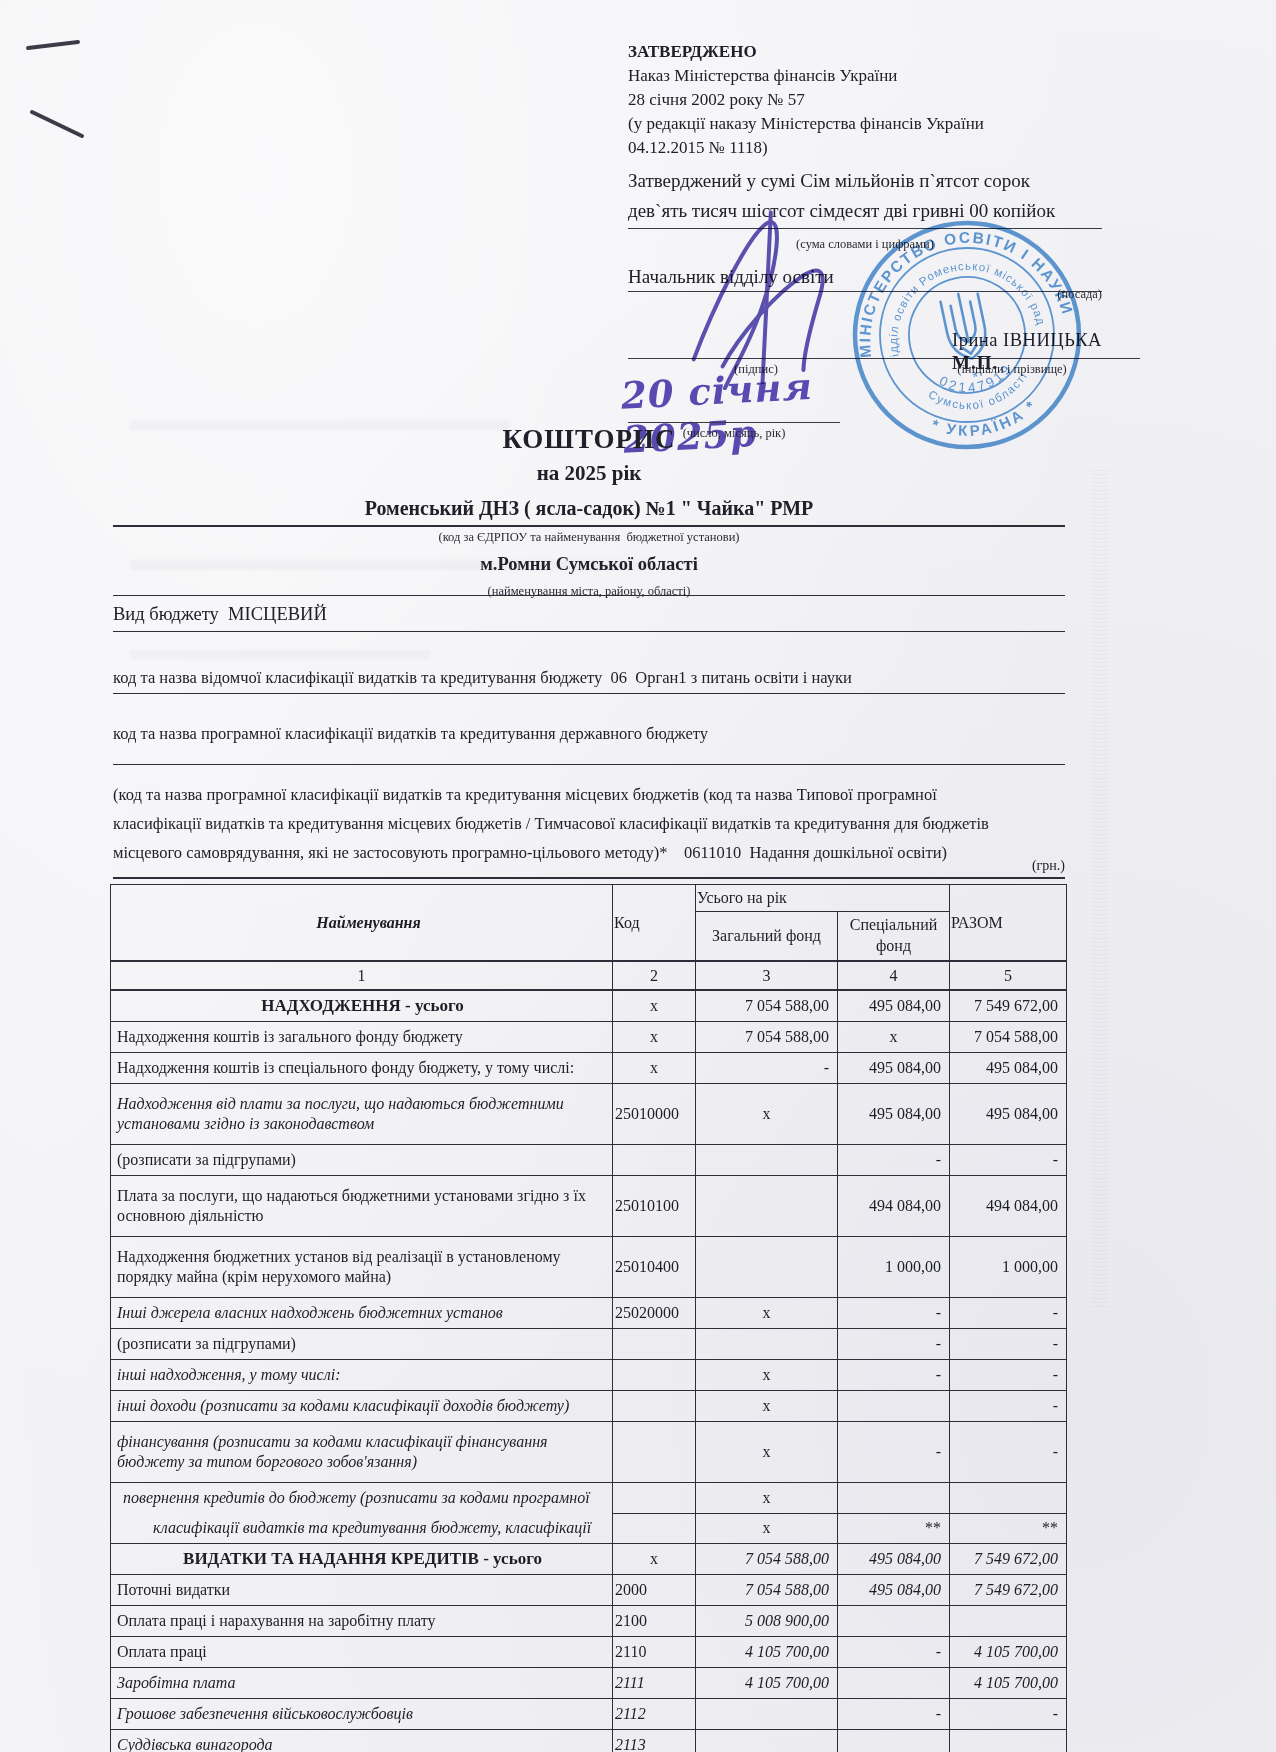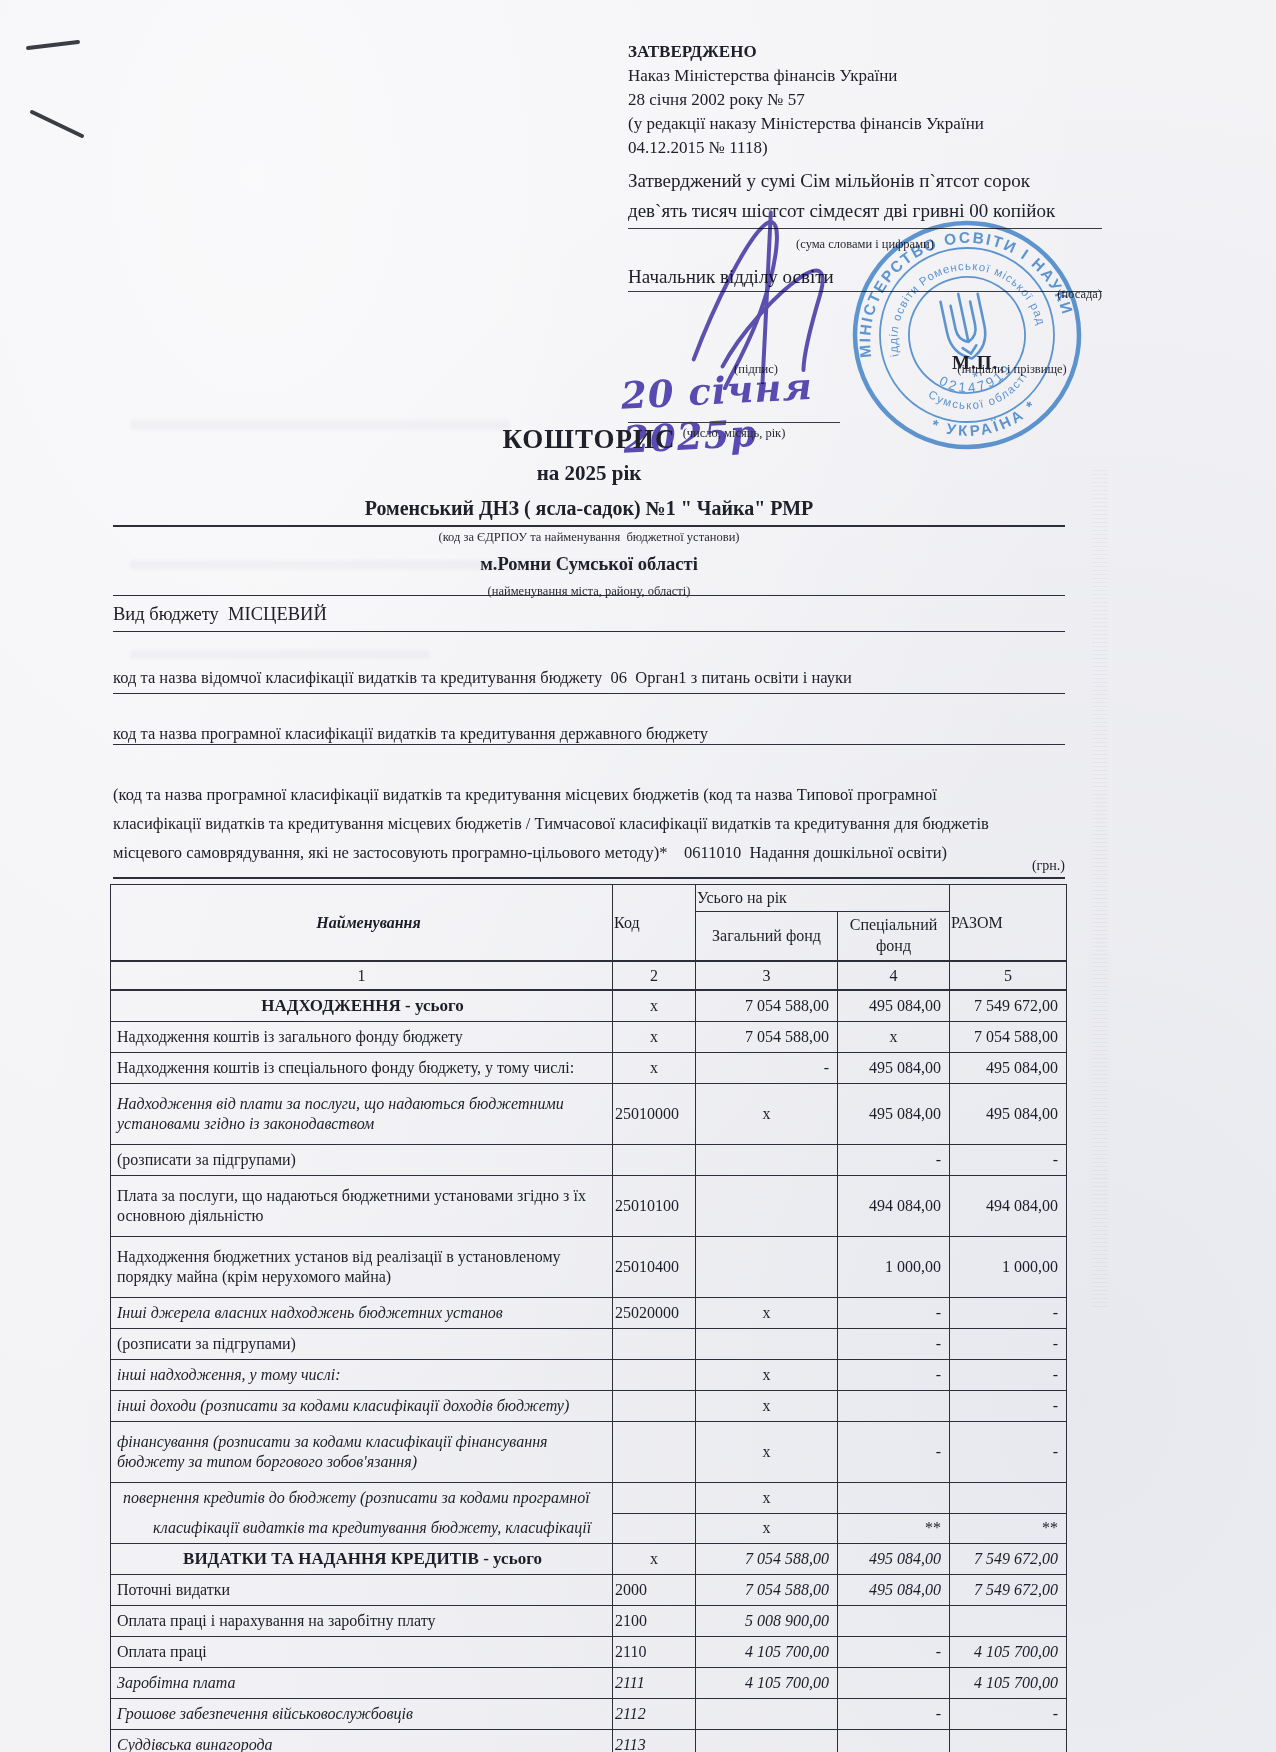--- a/index.html
+++ b/index.html
@@ -43,21 +43,21 @@
   
   .doctitle{left:113px;top:424px;width:952px;font-size:27px;font-weight:bold;text-align:center;letter-spacing:1px;}
   .docsub{left:113px;top:461px;width:952px;font-size:21px;font-weight:bold;text-align:center;}
   .inst{left:113px;top:497px;width:952px;font-size:20px;font-weight:bold;text-align:center;border-bottom:2px solid #2e2e38;padding-bottom:5px;}
   .instcap{left:113px;top:530px;width:952px;}
   .loc{left:113px;top:554px;width:952px;font-size:18.5px;font-weight:bold;text-align:center;border-bottom:1.5px solid #2e2e38;padding-bottom:20px;}
   .loccap{left:113px;top:584px;width:952px;}
   .budgettype{left:113px;top:604px;width:952px;font-size:18.5px;border-bottom:1.5px solid #2e2e38;padding-bottom:6px;}
 
   .clsline1{left:113px;top:668px;width:952px;font-size:16.5px;border-bottom:1.5px solid #2e2e38;padding-bottom:5px;}
-  .clsline2{left:113px;top:724px;width:952px;font-size:16.5px;border-bottom:1.5px solid #2e2e38;padding-bottom:0;}
+  .clsline2{left:113px;top:724px;width:952px;font-size:16.5px;border-bottom:1.5px solid #2e2e38;padding-bottom:20px;}
   .clspara{left:113px;top:780px;width:952px;font-size:16.5px;line-height:29px;}
   .clspara .last{border-bottom:2px solid #2e2e38;padding-bottom:10px;}
   .hrn{left:1000px;top:858px;width:65px;font-size:14px;text-align:right;}
 
   
   table.budget{
     position:absolute;left:110px;top:884px;width:956px;
     border-collapse:collapse;table-layout:fixed;
     font-size:16px;color:#1d1d27;
   }
@@ -118,20 +118,23 @@
 
   <div class="abs sumblock">
     <div class="l1">Затверджений у сумі Сім мільйонів п`ятсот сорок</div>
     <div class="l2">дев`ять тисяч шістсот сімдесят дві гривні 00 копійок</div>
     <div class="caption">(сума словами і цифрами)</div>
   </div>
 
   <div class="abs posline">Начальник відділу освіти</div>
   <div class="abs poscap caption">(посада)</div>
 
+  <div class="abs nameline">
+    <span class="signername">Ірина ІВНИЦЬКА</span>
+  </div>
   <div class="abs sigcaps">
     <div class="caption">(підпис)</div>
     <div class="caption">(ініціали і прізвище)</div>
   </div>
 
   <div class="abs handdate">20 січня 2025р</div>
   <div class="abs dateline"></div>
   <div class="abs datecap caption">(число, місяць, рік)</div>
   <div class="abs mp">М.П.</div>
 

